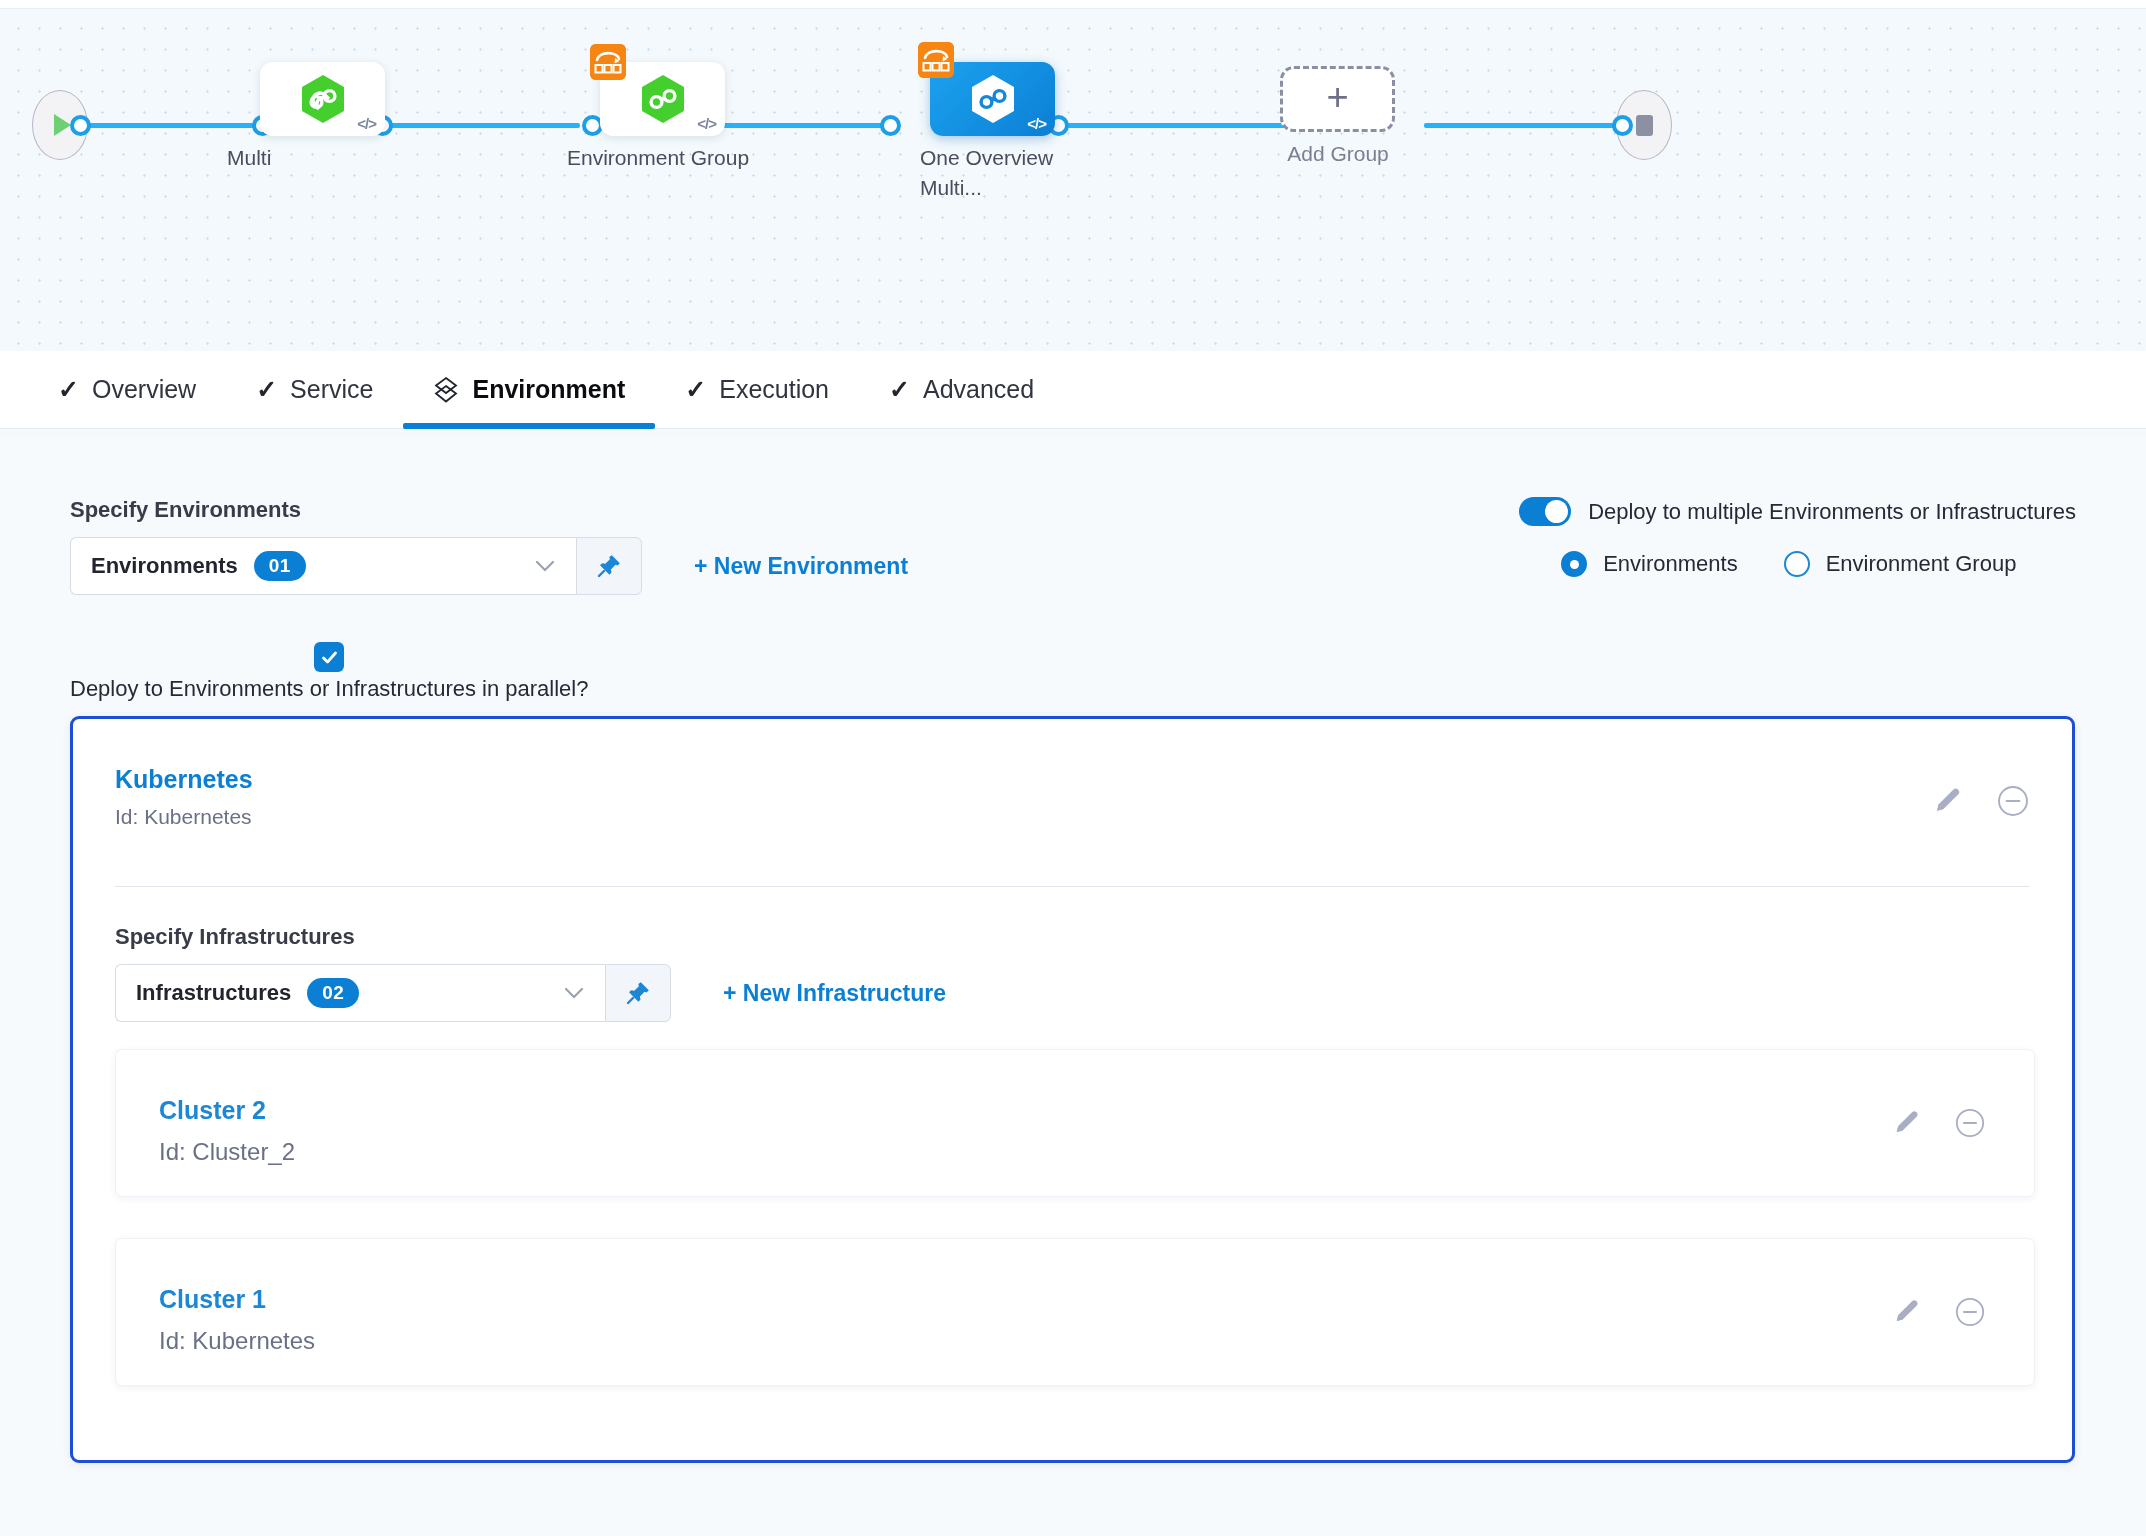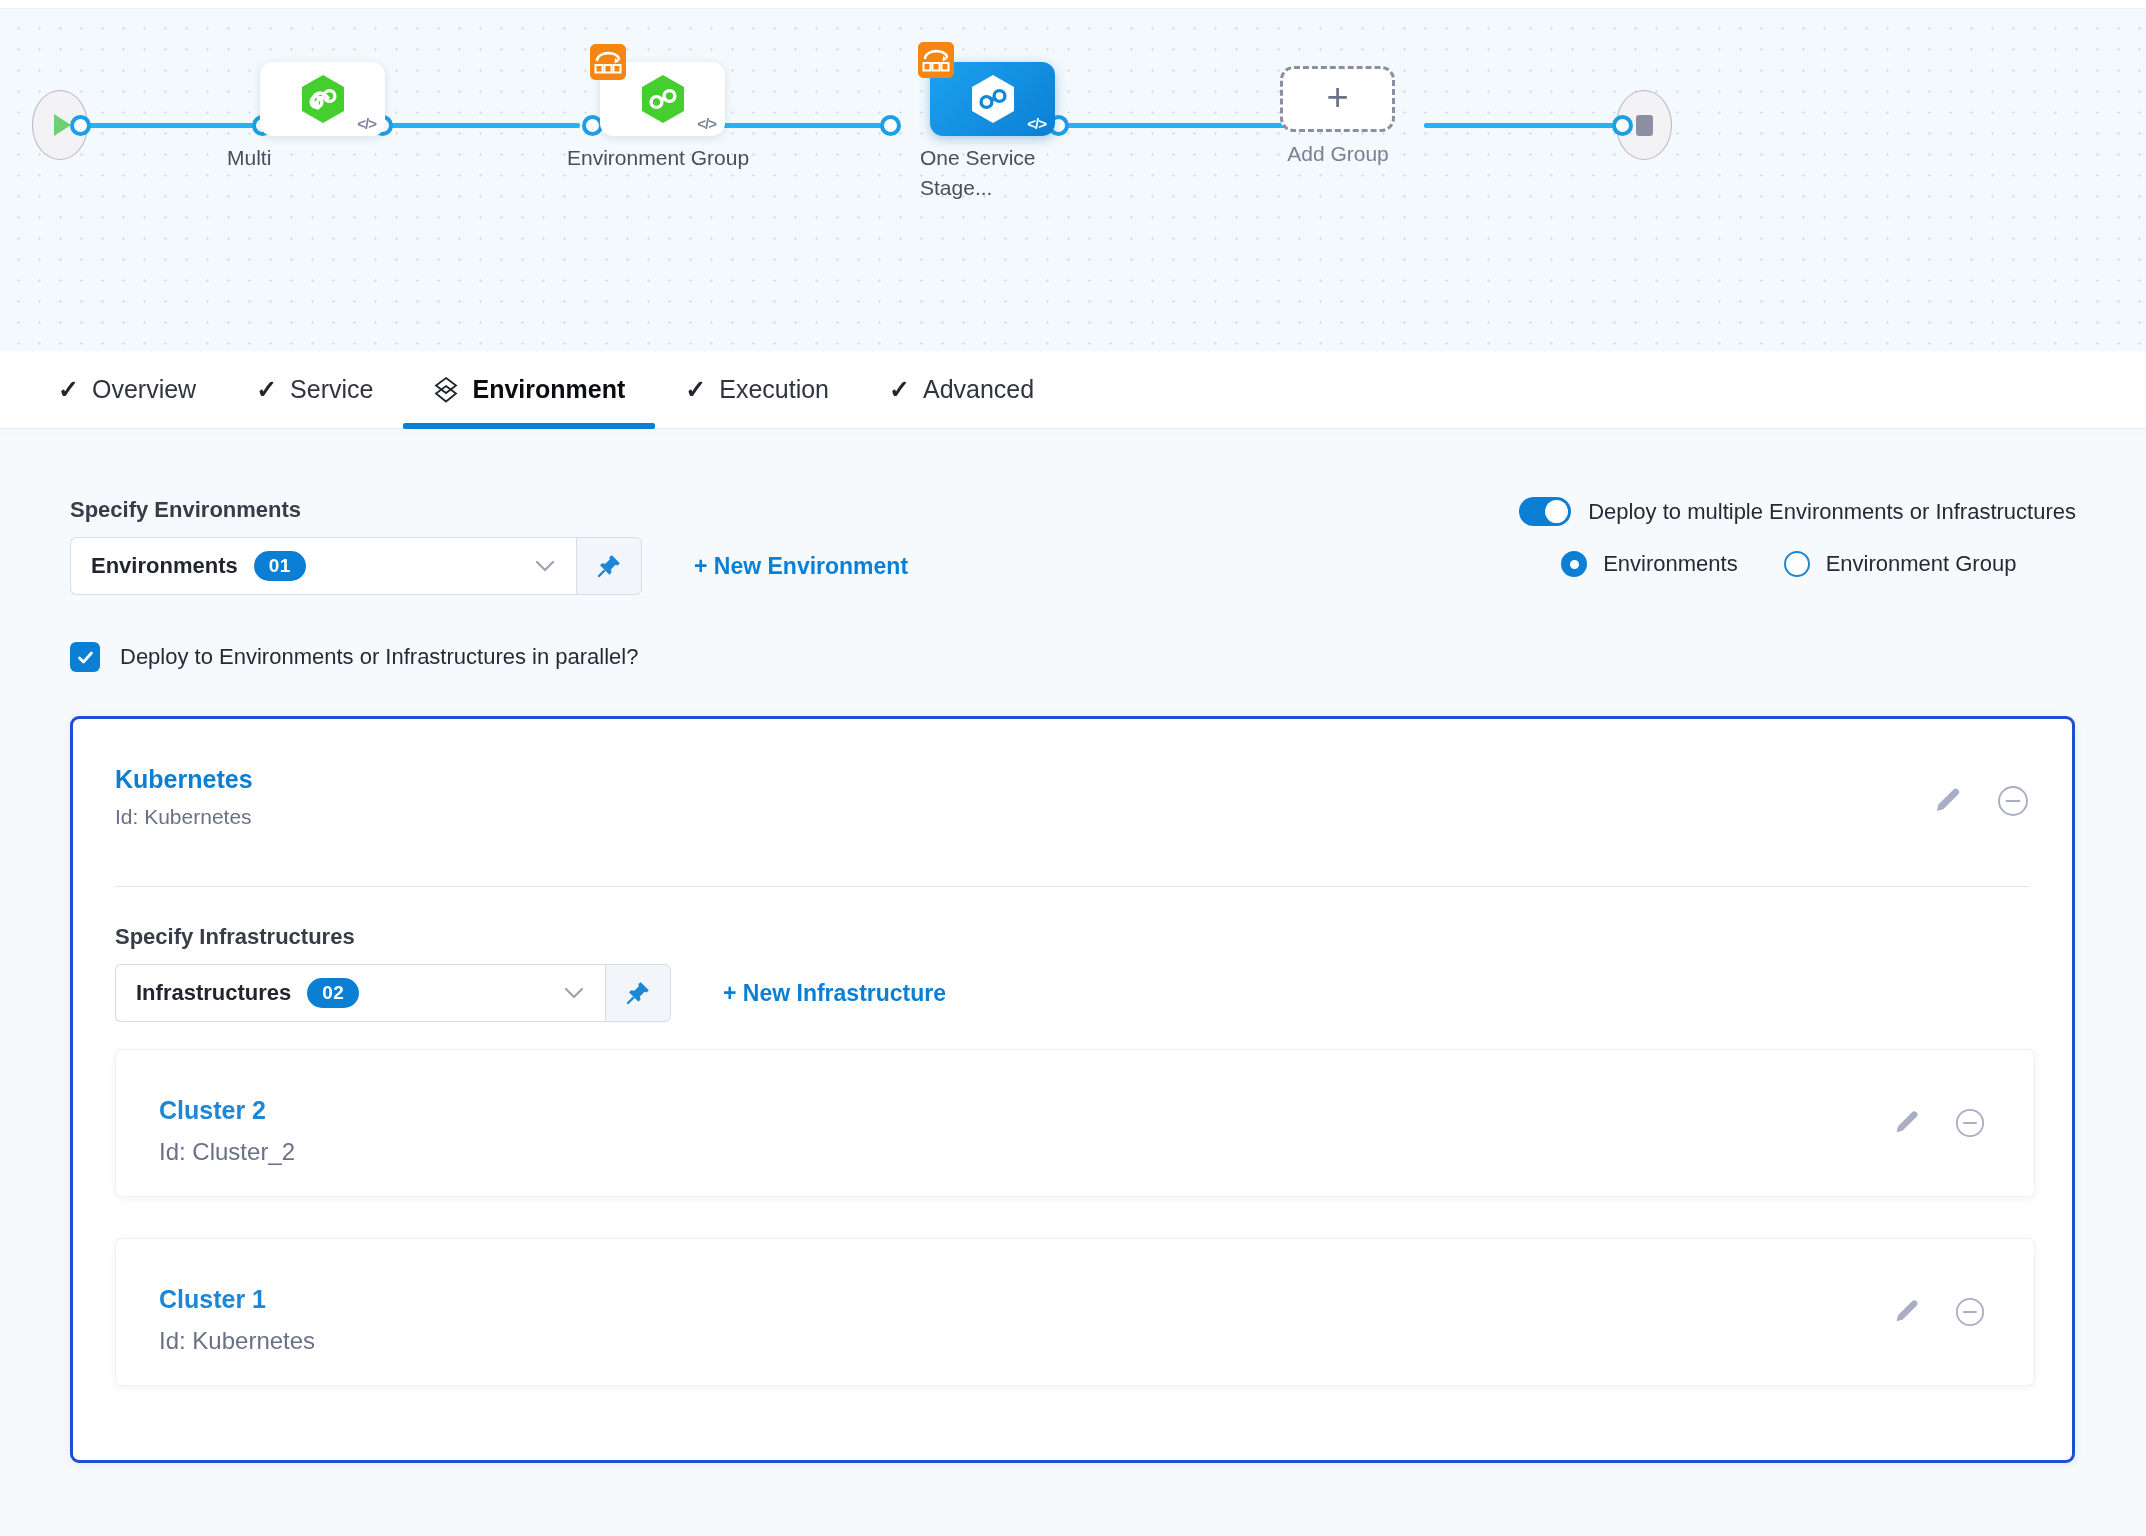--- a/index.html
+++ b/index.html
@@ -190,21 +190,21 @@
   }
   .radio.checked { background: #0b7fd4; border-color: #0b7fd4; }
   .radio.checked::after {
     content:""; width: 9px; height: 9px; border-radius: 50%; background: #ffffff;
   }
   .radio-label { font-size: 22px; color: #262a35; margin-right: 30px; }
 
   
   .parallel-row {
     position: absolute; top: 205px; left: 70px;
-    display: flex; align-items: center; gap: 20px;
+    display: flex; align-items: center; gap: 4px; flex-direction: column;
   }
   .checkbox {
     width: 30px; height: 30px; border-radius: 6px; background: #0b7fd4;
     display: flex; align-items: center; justify-content: center; cursor: pointer;
   }
   .checkbox svg { width: 19px; height: 19px; }
   .parallel-label { font-size: 22px; color: #262a35; }
 
   
   .env-card {
@@ -317,21 +317,21 @@
     </div>
     <svg class="hex" viewBox="0 0 48 52">
       <polygon points="24,2 45,14 45,38 24,50 3,38 3,14" fill="#ffffff"></polygon>
       <circle cx="17.5" cy="29" r="5.4" fill="none" stroke="#1488d8" stroke-width="3.4"></circle>
       <circle cx="30.5" cy="23" r="5.4" fill="none" stroke="#1488d8" stroke-width="3.4"></circle>
       <path d="M21.5 25.5 L26.5 26.5" fill="none" stroke="#1488d8" stroke-width="3.4" stroke-linecap="round"></path>
     </svg>
     <span class="codeglyph">&lt;/&gt;</span>
   </div>
   <div class="port" style="left:1048px;"></div>
-  <div class="node-label" style="left:920px;">One Service Stage...</div>
+  <div class="node-label" style="left:920px;">One Overview Multi...</div>
 
   <div class="addstage" style="left:1280px;">
     <span class="plus">+</span>
   </div>
   <div class="addstage-label" style="left:1238px;">Add Group</div>
 
   <div class="port" style="left:1612px;"></div>
   <div class="terminus" style="left:1616px;">
     <div class="stop-sq"></div>
   </div>

